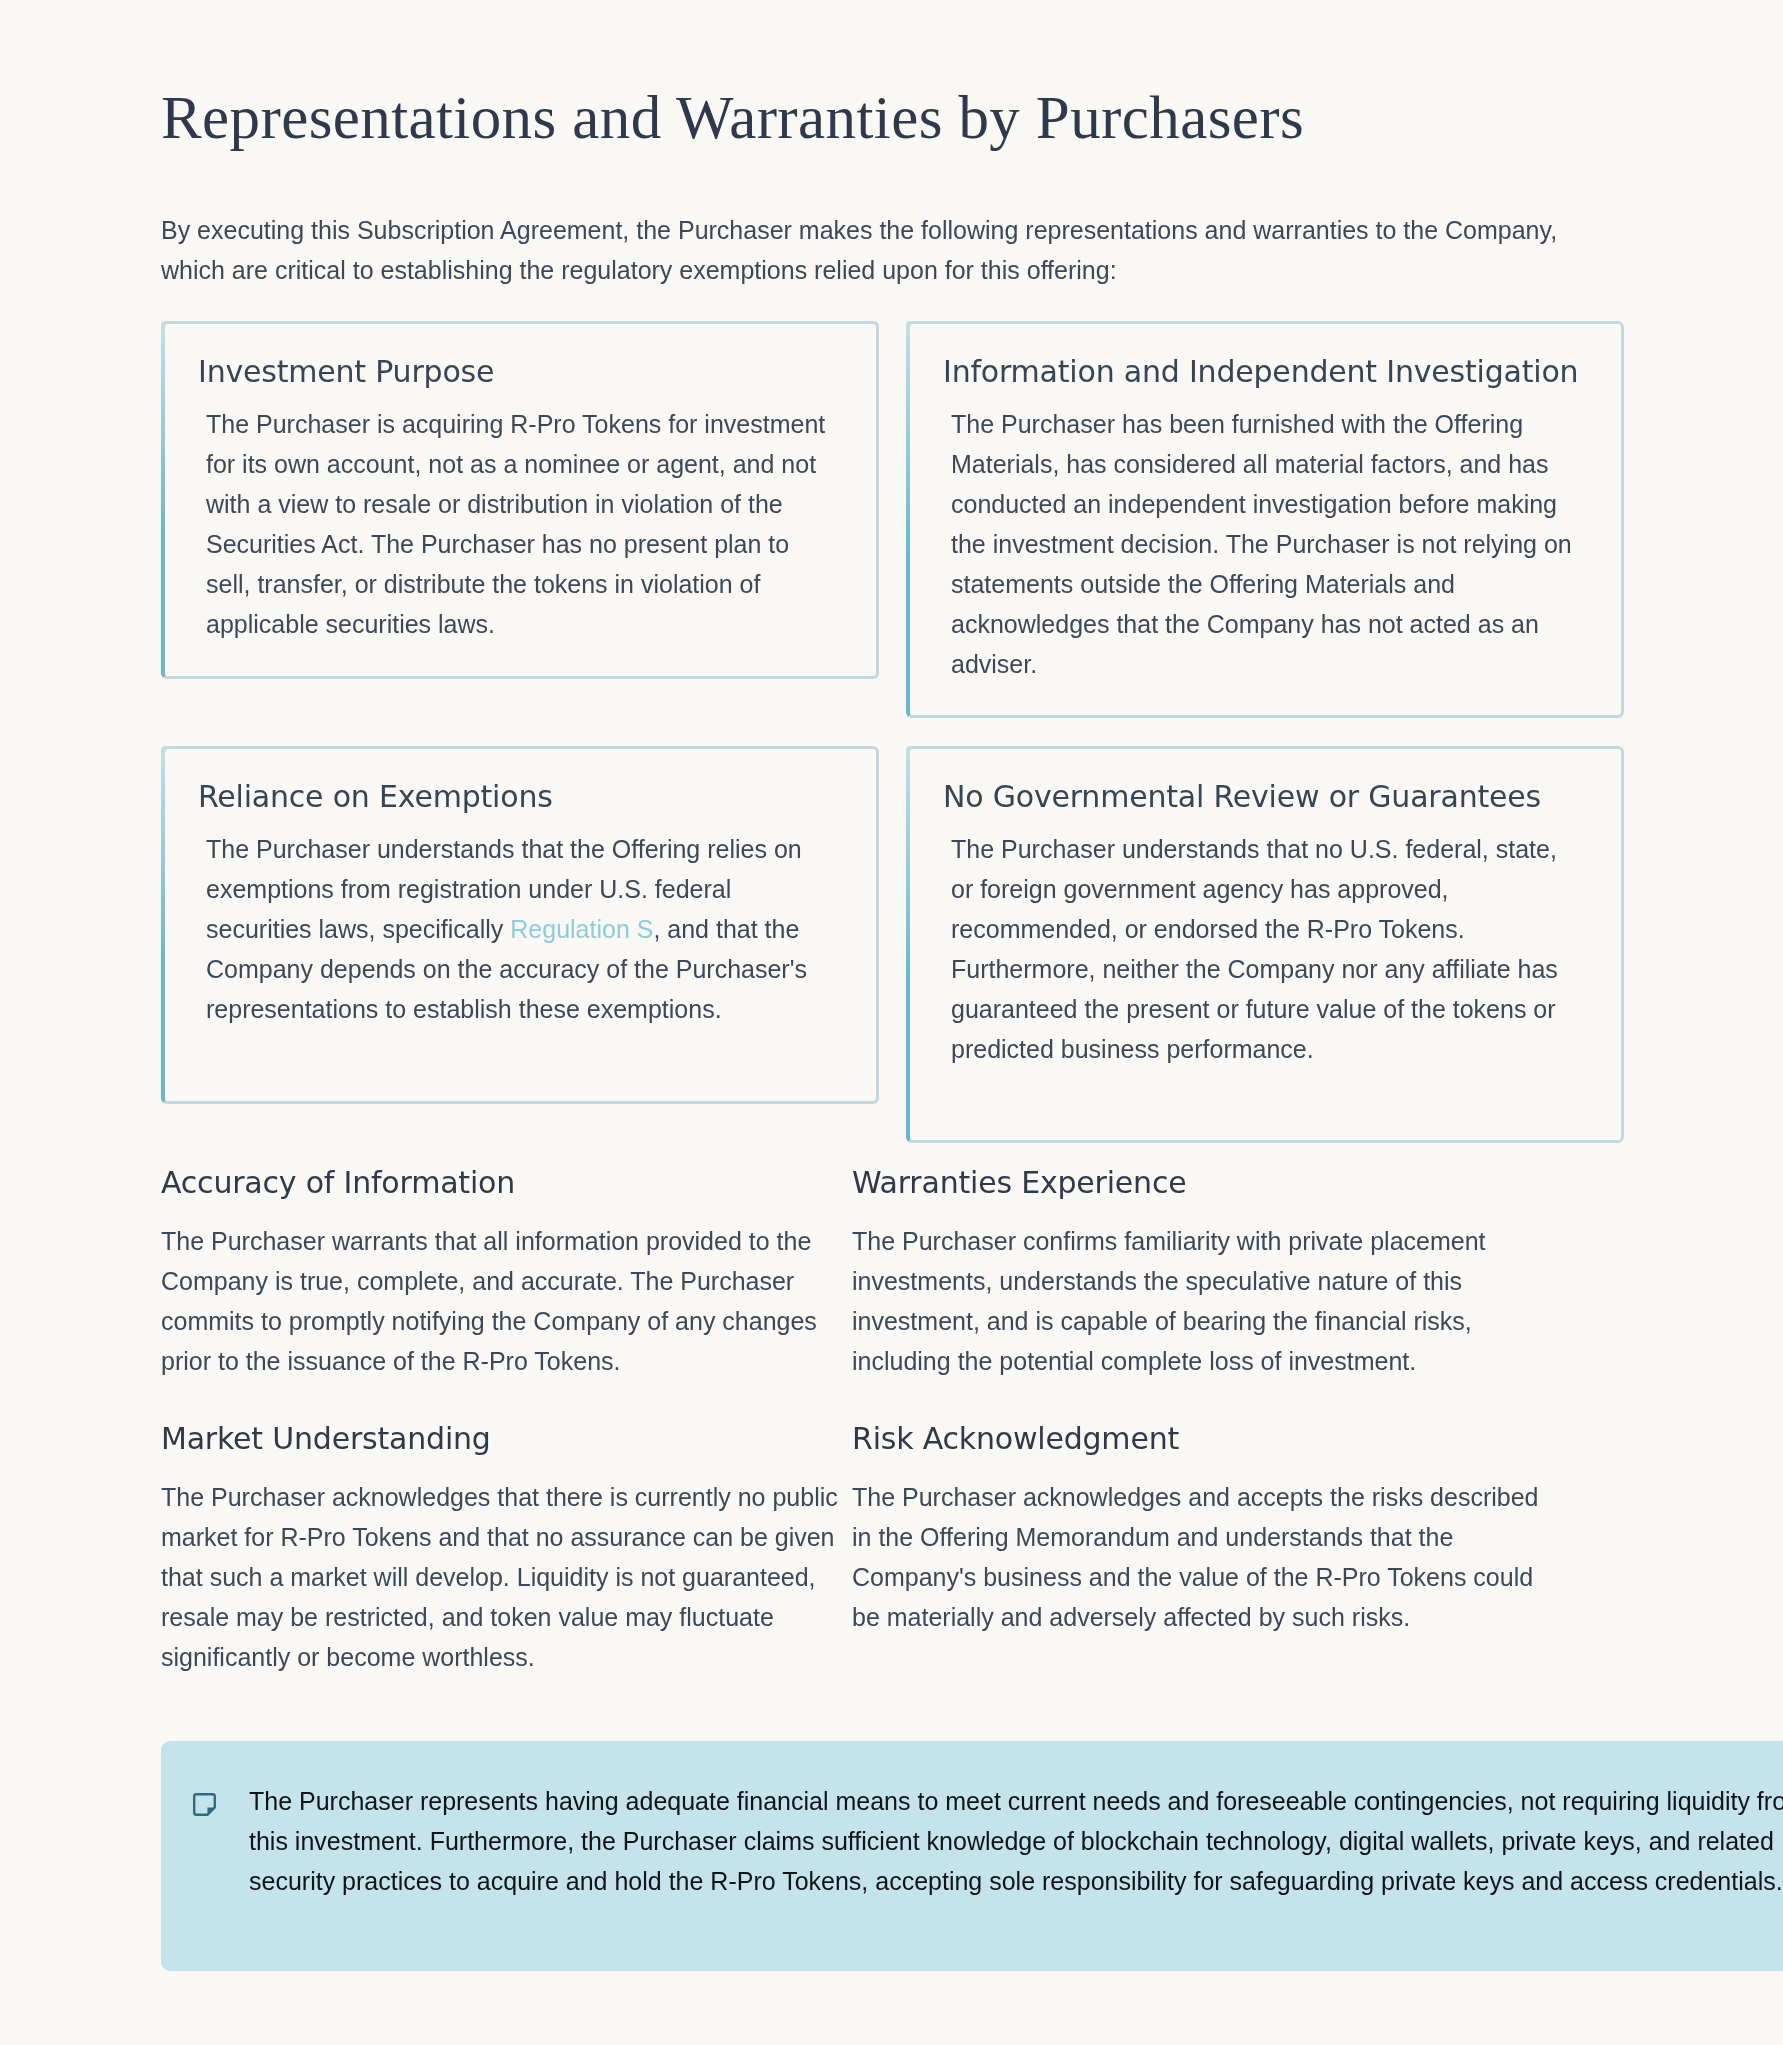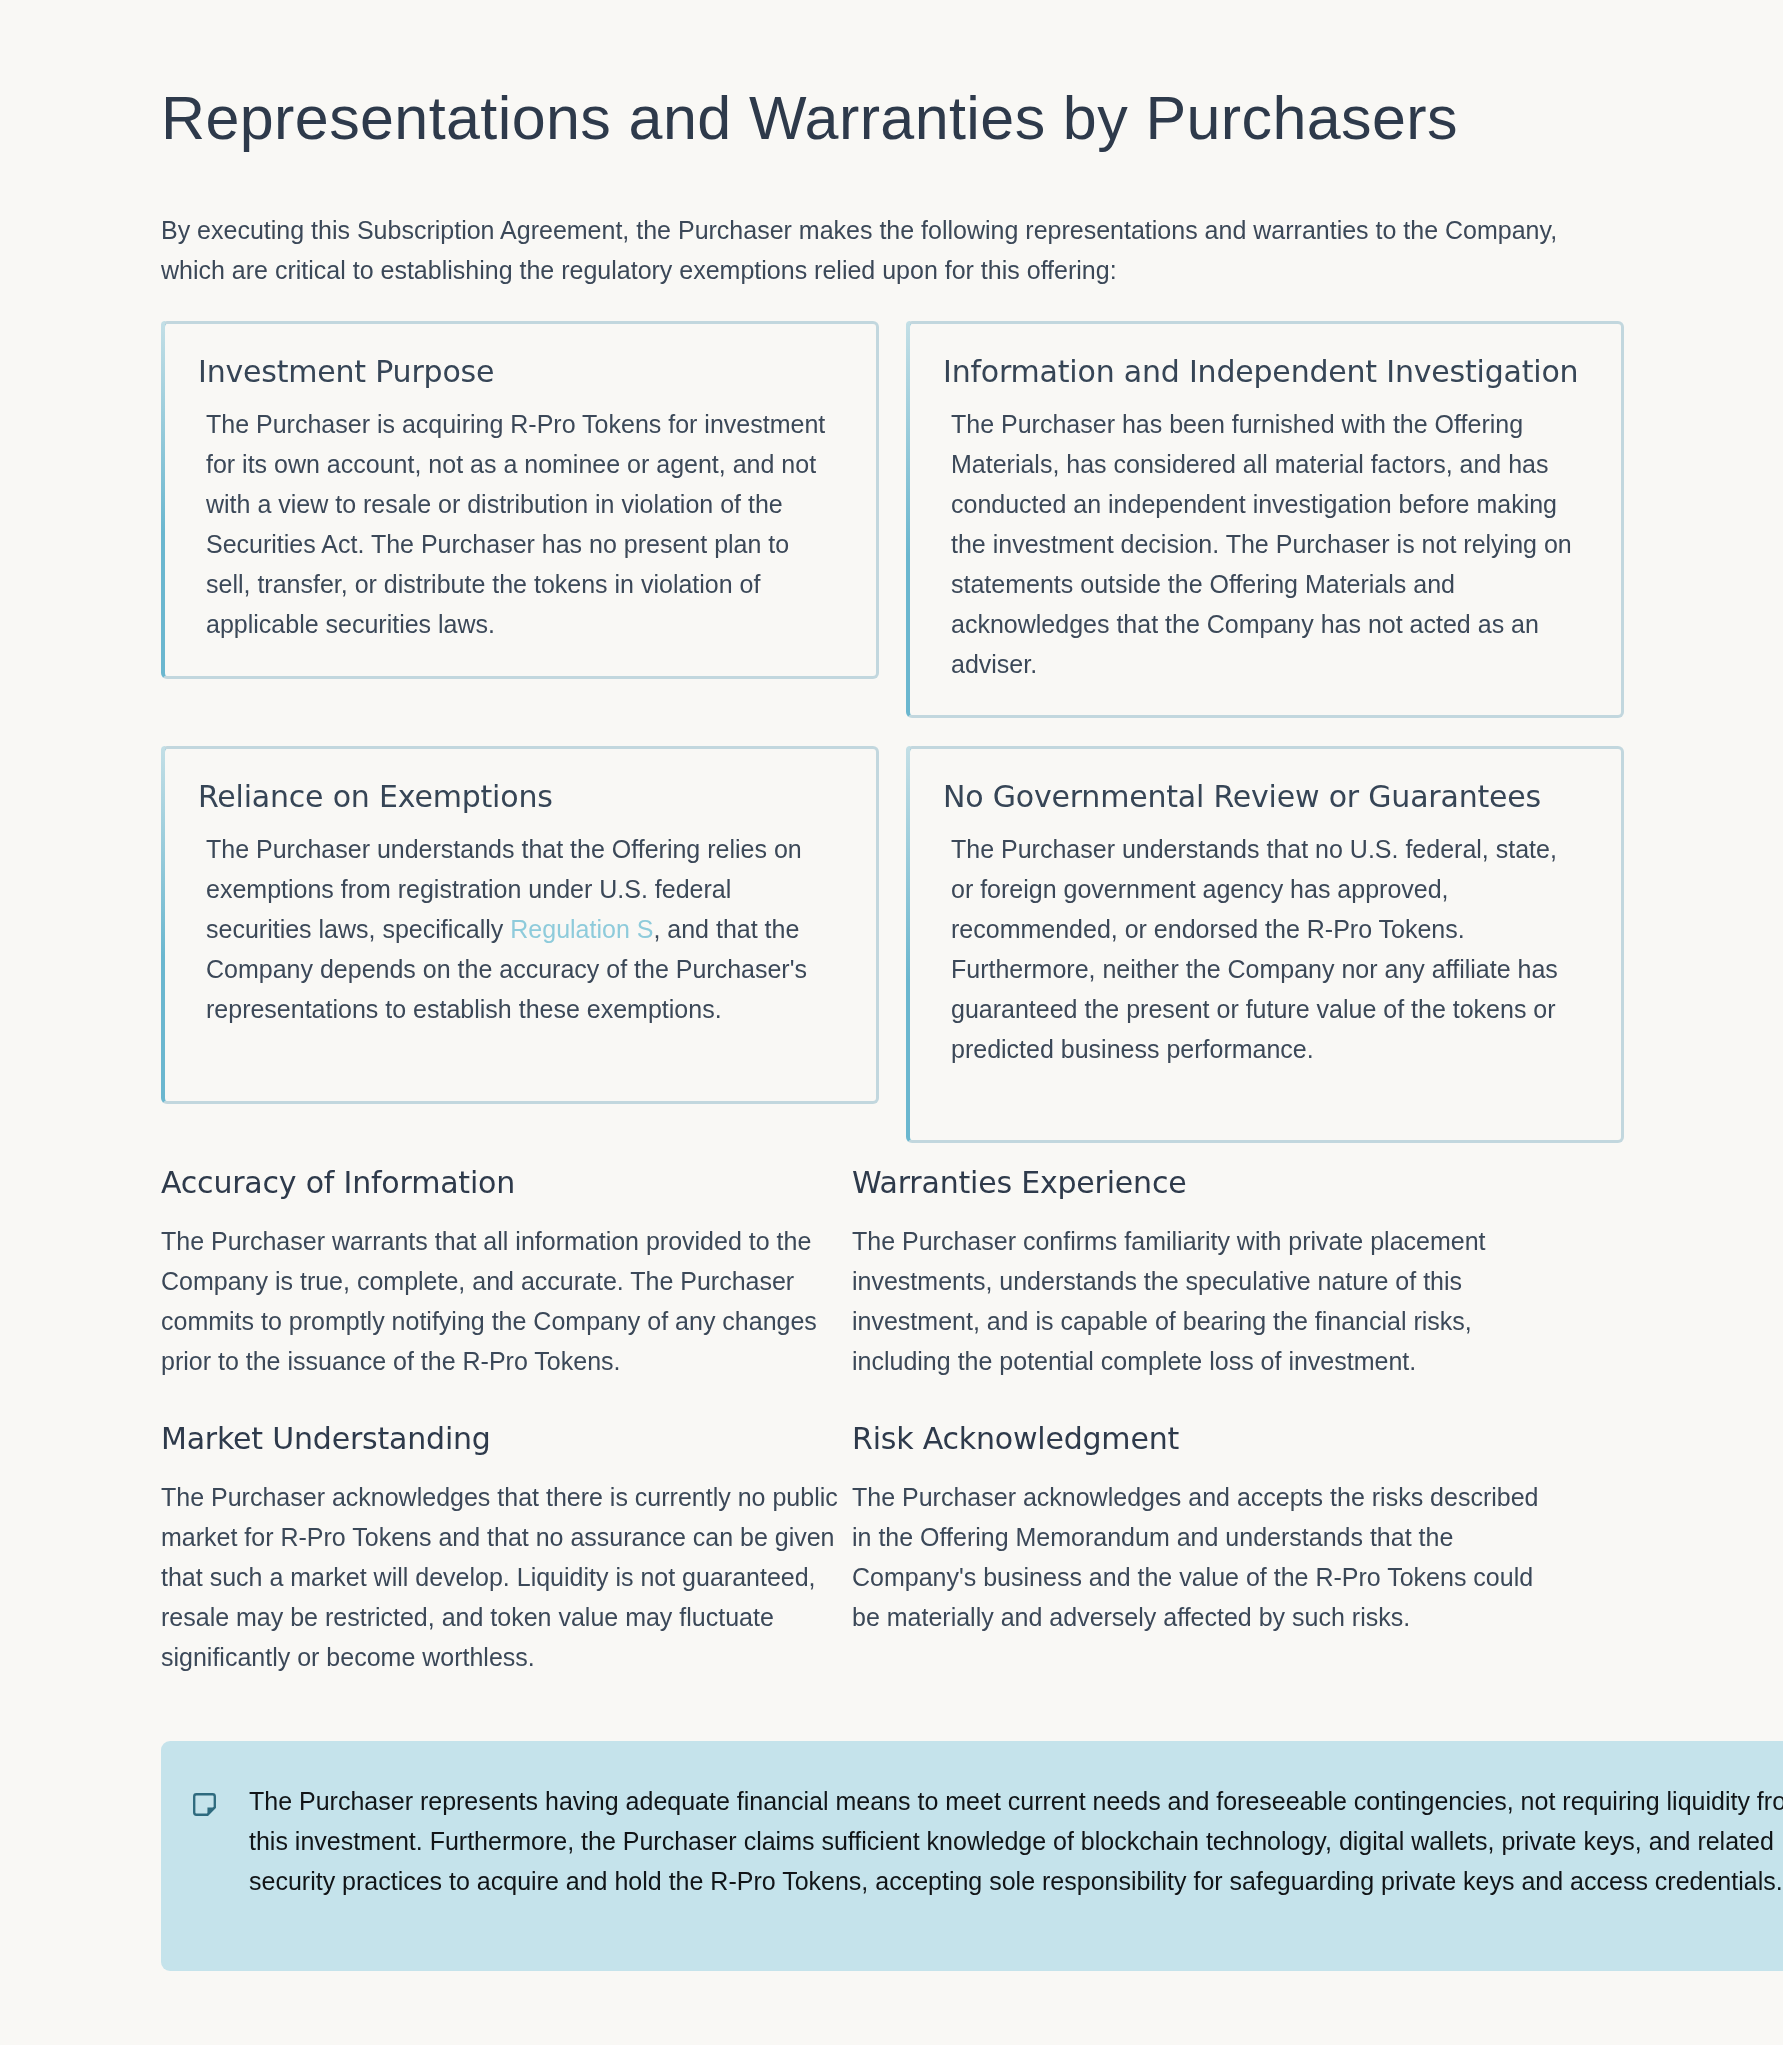--- a/index.html
+++ b/index.html
@@ -18,21 +18,21 @@
       position: absolute;
       left: 161px;
       top: 0;
       width: 1463px;
     }
     h1.title {
       margin: 0;
       position: absolute;
       top: 77px;
       left: 0;
-      font-family: Liberation Sans, sans-serif;
+      font-family: Liberation Serif, serif;
       font-weight: 500;
       font-size: 61px;
       letter-spacing: 0.4px;
       color: #2e3a4b;
       line-height: 82px;
       white-space: nowrap;
     }
     .intro {
       position: absolute;
       top: 210px;

